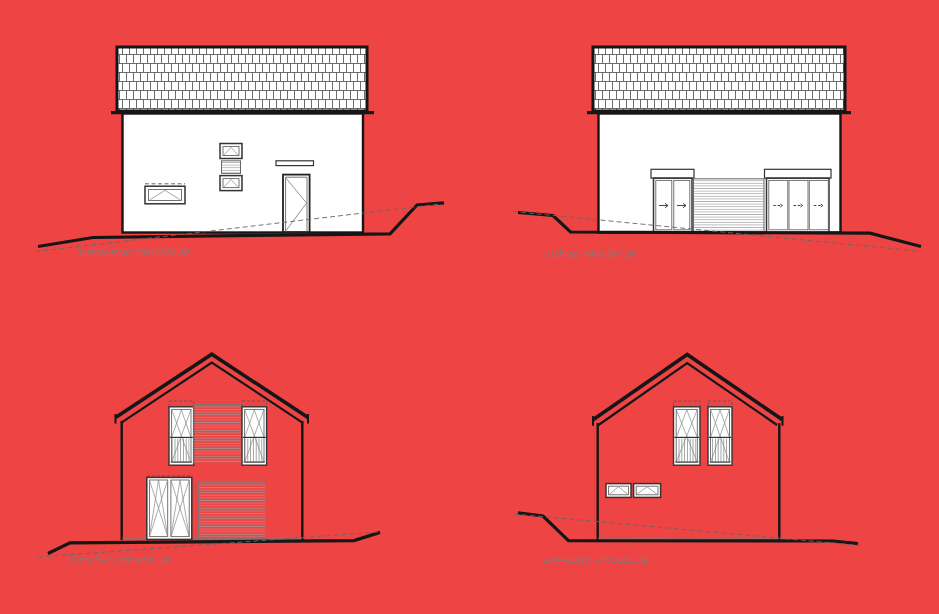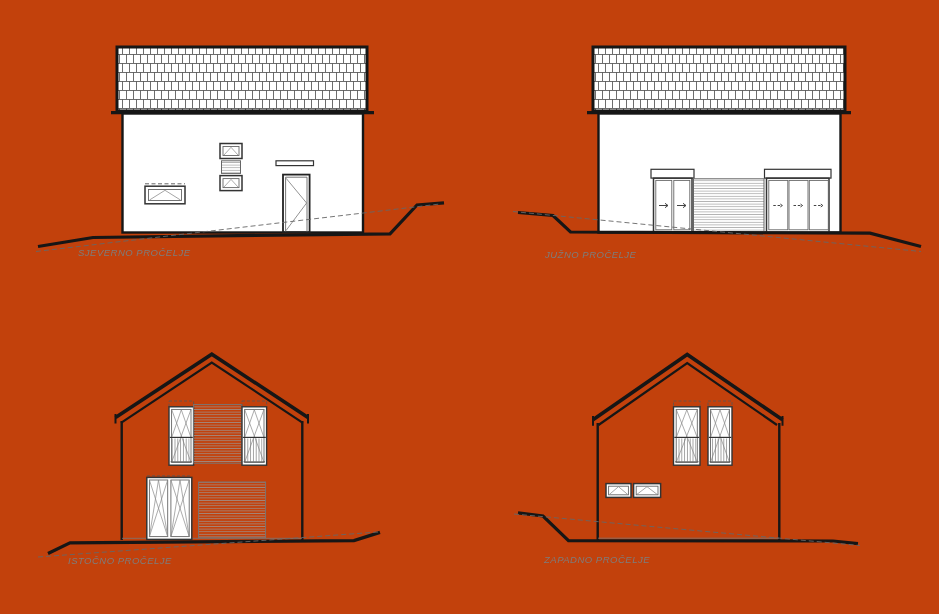--- a/index.html
+++ b/index.html
@@ -8,21 +8,21 @@
     background: #ffffff;
     width: 939px;
     height: 614px;
     overflow: hidden;
     font-family: "Liberation Sans", sans-serif;
   }
   #canvas-wrap {
     position: relative;
     width: 939px;
     height: 614px;
-    background: #c2410c;
+    background: #ef4444;
   }
   svg { display: block; }
   .facade-label {
     font-family: "Liberation Sans", sans-serif;
     font-style: italic;
     font-size: 9.5px;
     letter-spacing: 0.5px;
     fill: #7d7d7d;
   }
 </style>

